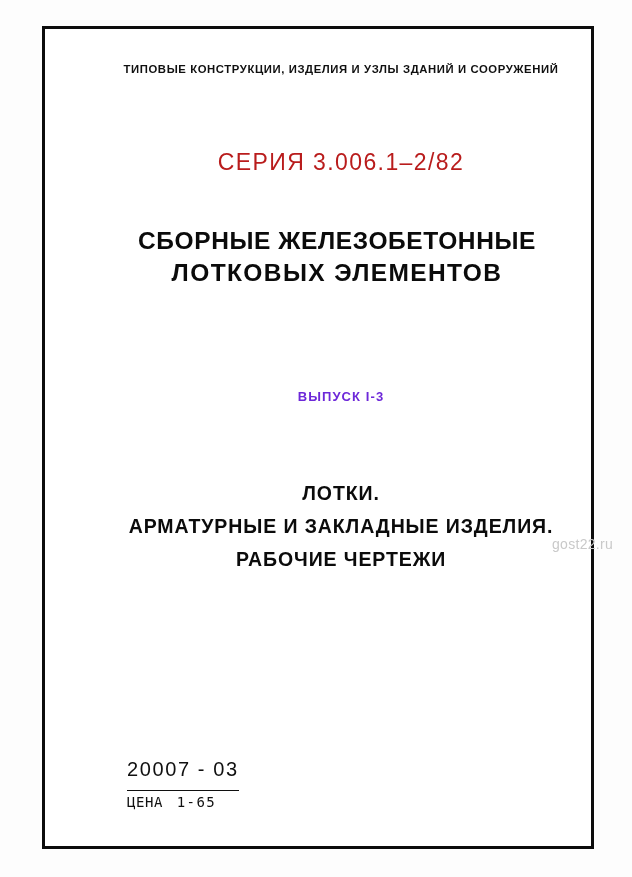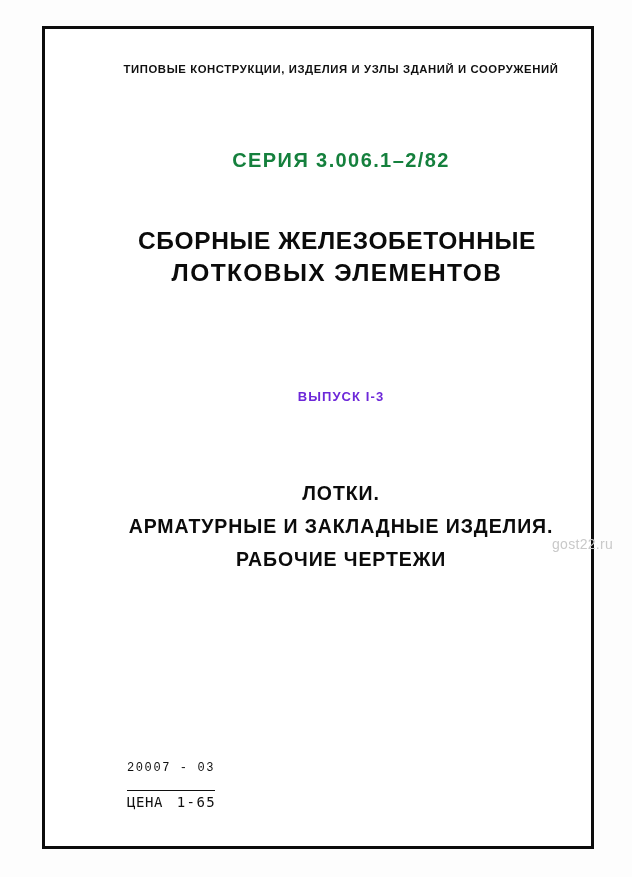--- a/index.html
+++ b/index.html
@@ -63,24 +63,24 @@
     white-space: nowrap;
   }
 
   
   .series-line {
     position: absolute;
     left: 0;
     right: 0;
     top: 120px;
     text-align: center;
-    font-size: 20px;
-    font-weight: bold;
+    font-size: 23px;
+    font-weight: normal;
     letter-spacing: 1.4px;
-    color: #15803d;
+    color: #b91c1c;
   }
 
   
   .main-title {
     position: absolute;
     left: 0;
     right: 8px;
     top: 196px;
     text-align: center;
     font-size: 24.5px;
@@ -137,24 +137,24 @@
 
   
   .stamp-block {
     position: absolute;
     left: 36px;
     bottom: 36px;
     width: 180px;
     color: #101010;
   }
   .stamp-code {
-    font-family: Liberation Mono, monospace;
-    font-size: 12px;
+    font-family: Liberation Sans, sans-serif;
+    font-size: 20px;
     letter-spacing: 1.6px;
-    padding-bottom: 15px;
+    padding-bottom: 9px;
     border-bottom: 1.6px solid #101010;
     display: inline-block;
     white-space: nowrap;
   }
   .stamp-price {
     margin-top: 3px;
     font-family: "DejaVu Sans Mono", monospace;
     font-size: 12.5px;
     letter-spacing: 1.1px;
     white-space: nowrap;

